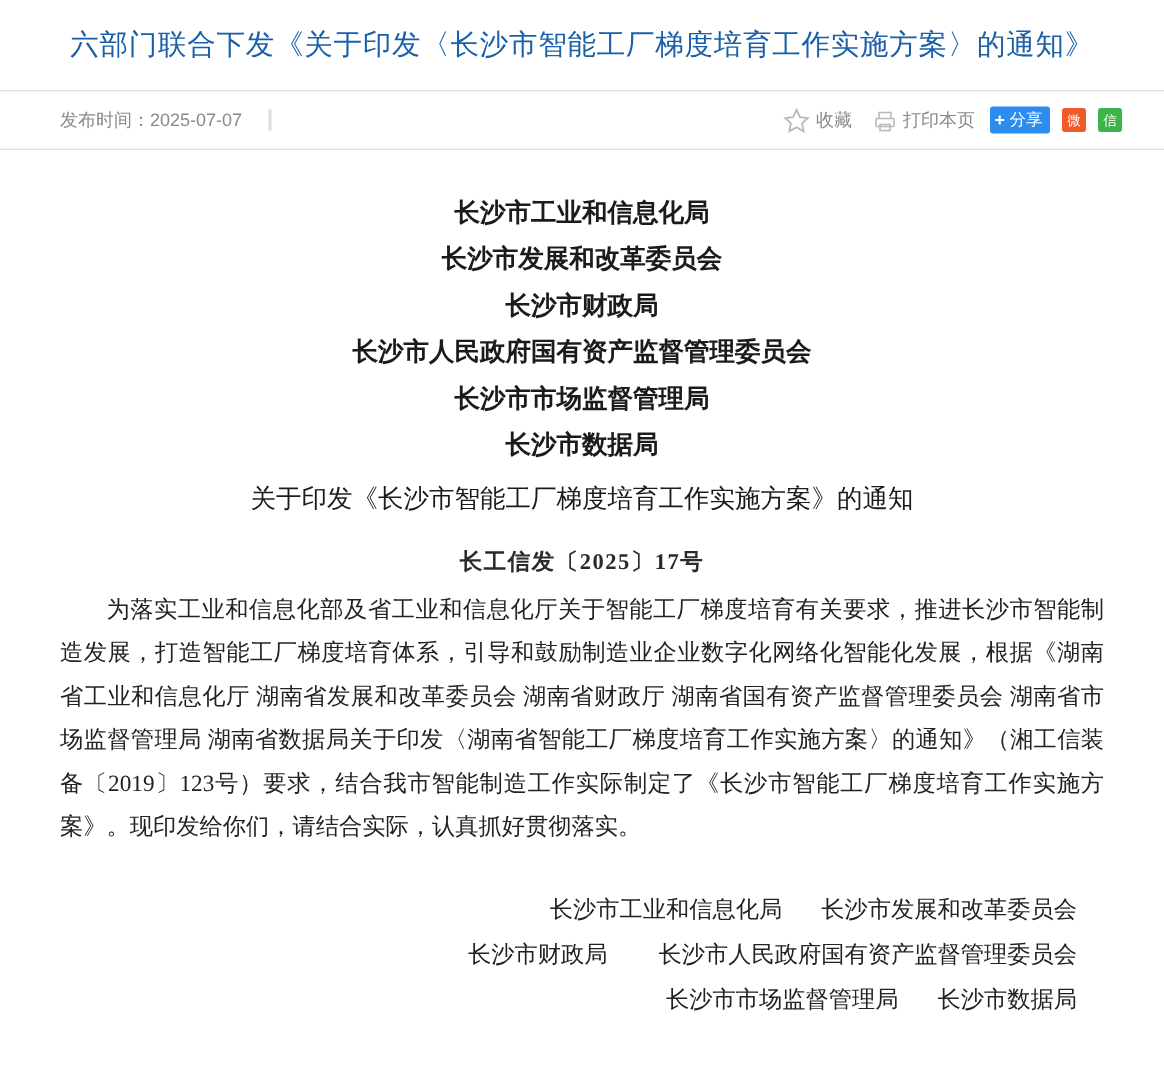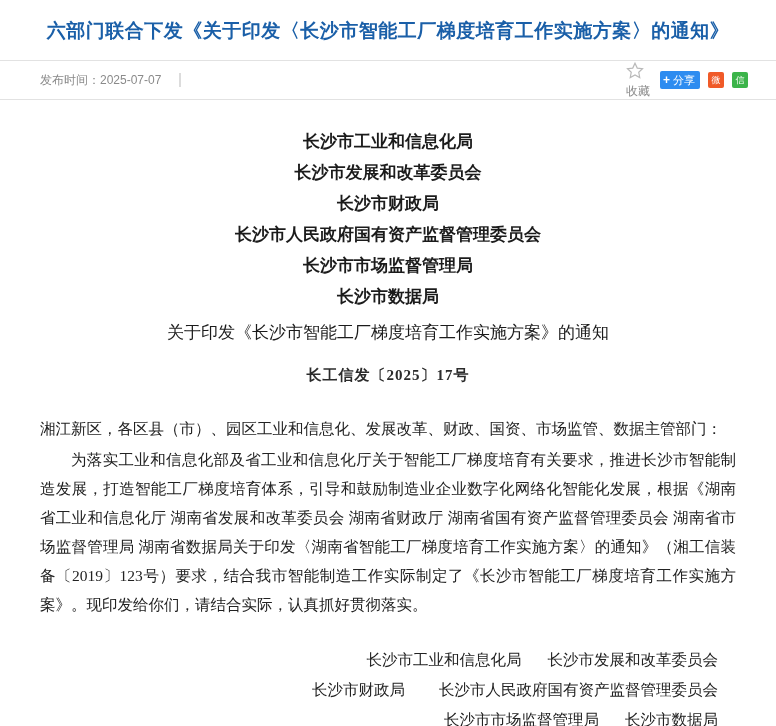--- a/index.html
+++ b/index.html
@@ -21,21 +21,21 @@
     background: #fff;
     box-sizing: border-box;
   }
   .title-bar {
     padding: 16px 30px 14px 30px;
     text-align: center;
   }
   .doc-title {
     font-family: "Liberation Sans", sans-serif;
     font-size: 19px;
-    font-weight: bold;
+    font-weight: normal;
     color: #1a5fa8;
     line-height: 30px;
     letter-spacing: 0.5px;
   }
   .meta-bar {
     border-top: 1px solid #e2e2e2;
     border-bottom: 1px solid #e2e2e2;
     height: 40px;
     display: flex;
     align-items: center;
@@ -56,27 +56,26 @@
   }
   .meta-spacer { flex: 1; }
   .action-group {
     display: flex;
     align-items: center;
     gap: 6px;
     padding-right: 6px;
   }
   .action {
     display: flex;
-    align-items: flex-start;
+    align-items: flex-end;
     gap: 4px;
     color: #8a8a8a;
     font-size: 12px;
     cursor: pointer;
     padding: 2px 4px;
-    flex-direction: column;
   }
   .star-ico svg, .print-ico svg { display: block; }
   .share-chip {
     display: flex;
     align-items: center;
     gap: 3px;
     background: #2d8cf0;
     color: #fff;
     font-size: 11px;
     border-radius: 2px;
@@ -171,20 +170,30 @@
 
     <div class="action-group">
       <div class="action">
         <span class="star-ico">
           <svg width="18" height="18" viewBox="0 0 24 24" fill="none" stroke="#b9b9b9" stroke-width="1.6">
             <polygon points="12,3 15,9.5 22,10.3 17,15 18.3,22 12,18.5 5.7,22 7,15 2,10.3 9,9.5"></polygon>
           </svg>
         </span>
         <span>收藏</span>
       </div>
+      <div class="action">
+        <span class="print-ico">
+          <svg width="16" height="16" viewBox="0 0 24 24" fill="none" stroke="#b9b9b9" stroke-width="1.6">
+            <path d="M6 9V3h12v6"></path>
+            <rect x="3" y="9" width="18" height="8" rx="1"></rect>
+            <rect x="7" y="15" width="10" height="6"></rect>
+          </svg>
+        </span>
+        <span>打印本页</span>
+      </div>
       <div class="share-chip">
         <span class="plus">+</span>
         <span>分享</span>
       </div>
       <span class="sq sq-orange">
           <span class="sq-inner">微</span>
         </span>
       <span class="sq sq-green">
           <span class="sq-inner">信</span>
         </span>
@@ -196,21 +205,20 @@
     <div class="center-line">长沙市工业和信息化局</div>
     <div class="center-line">长沙市发展和改革委员会</div>
     <div class="center-line">长沙市财政局</div>
     <div class="center-line">长沙市人民政府国有资产监督管理委员会</div>
     <div class="center-line">长沙市市场监督管理局</div>
     <div class="center-line">长沙市数据局</div>
 
     <div class="doc-heading">关于印发《长沙市智能工厂梯度培育工作实施方案》的通知</div>
     <div class="doc-number">长工信发〔2025〕17号</div>
 
-    <div class="para first">湘江新区，各区县（市）、园区工业和信息化、发展改革、财政、国资、市场监管、数据主管部门：</div>
     <div class="para indent">为落实工业和信息化部及省工业和信息化厅关于智能工厂梯度培育有关要求，推进长沙市智能制造发展，打造智能工厂梯度培育体系，引导和鼓励制造业企业数字化网络化智能化发展，根据《湖南省工业和信息化厅 湖南省发展和改革委员会 湖南省财政厅 湖南省国有资产监督管理委员会 湖南省市场监督管理局 湖南省数据局关于印发〈湖南省智能工厂梯度培育工作实施方案〉的通知》（湘工信装备〔2019〕123号）要求，结合我市智能制造工作实际制定了《长沙市智能工厂梯度培育工作实施方案》。现印发给你们，请结合实际，认真抓好贯彻落实。</div>
 
     <div class="sign-block">
       <div class="sign-row">
         <span>长沙市工业和信息化局</span>
         <span>长沙市发展和改革委员会</span>
       </div>
       <div class="sign-row r2">
         <span>长沙市财政局</span>
         <span>长沙市人民政府国有资产监督管理委员会</span>

